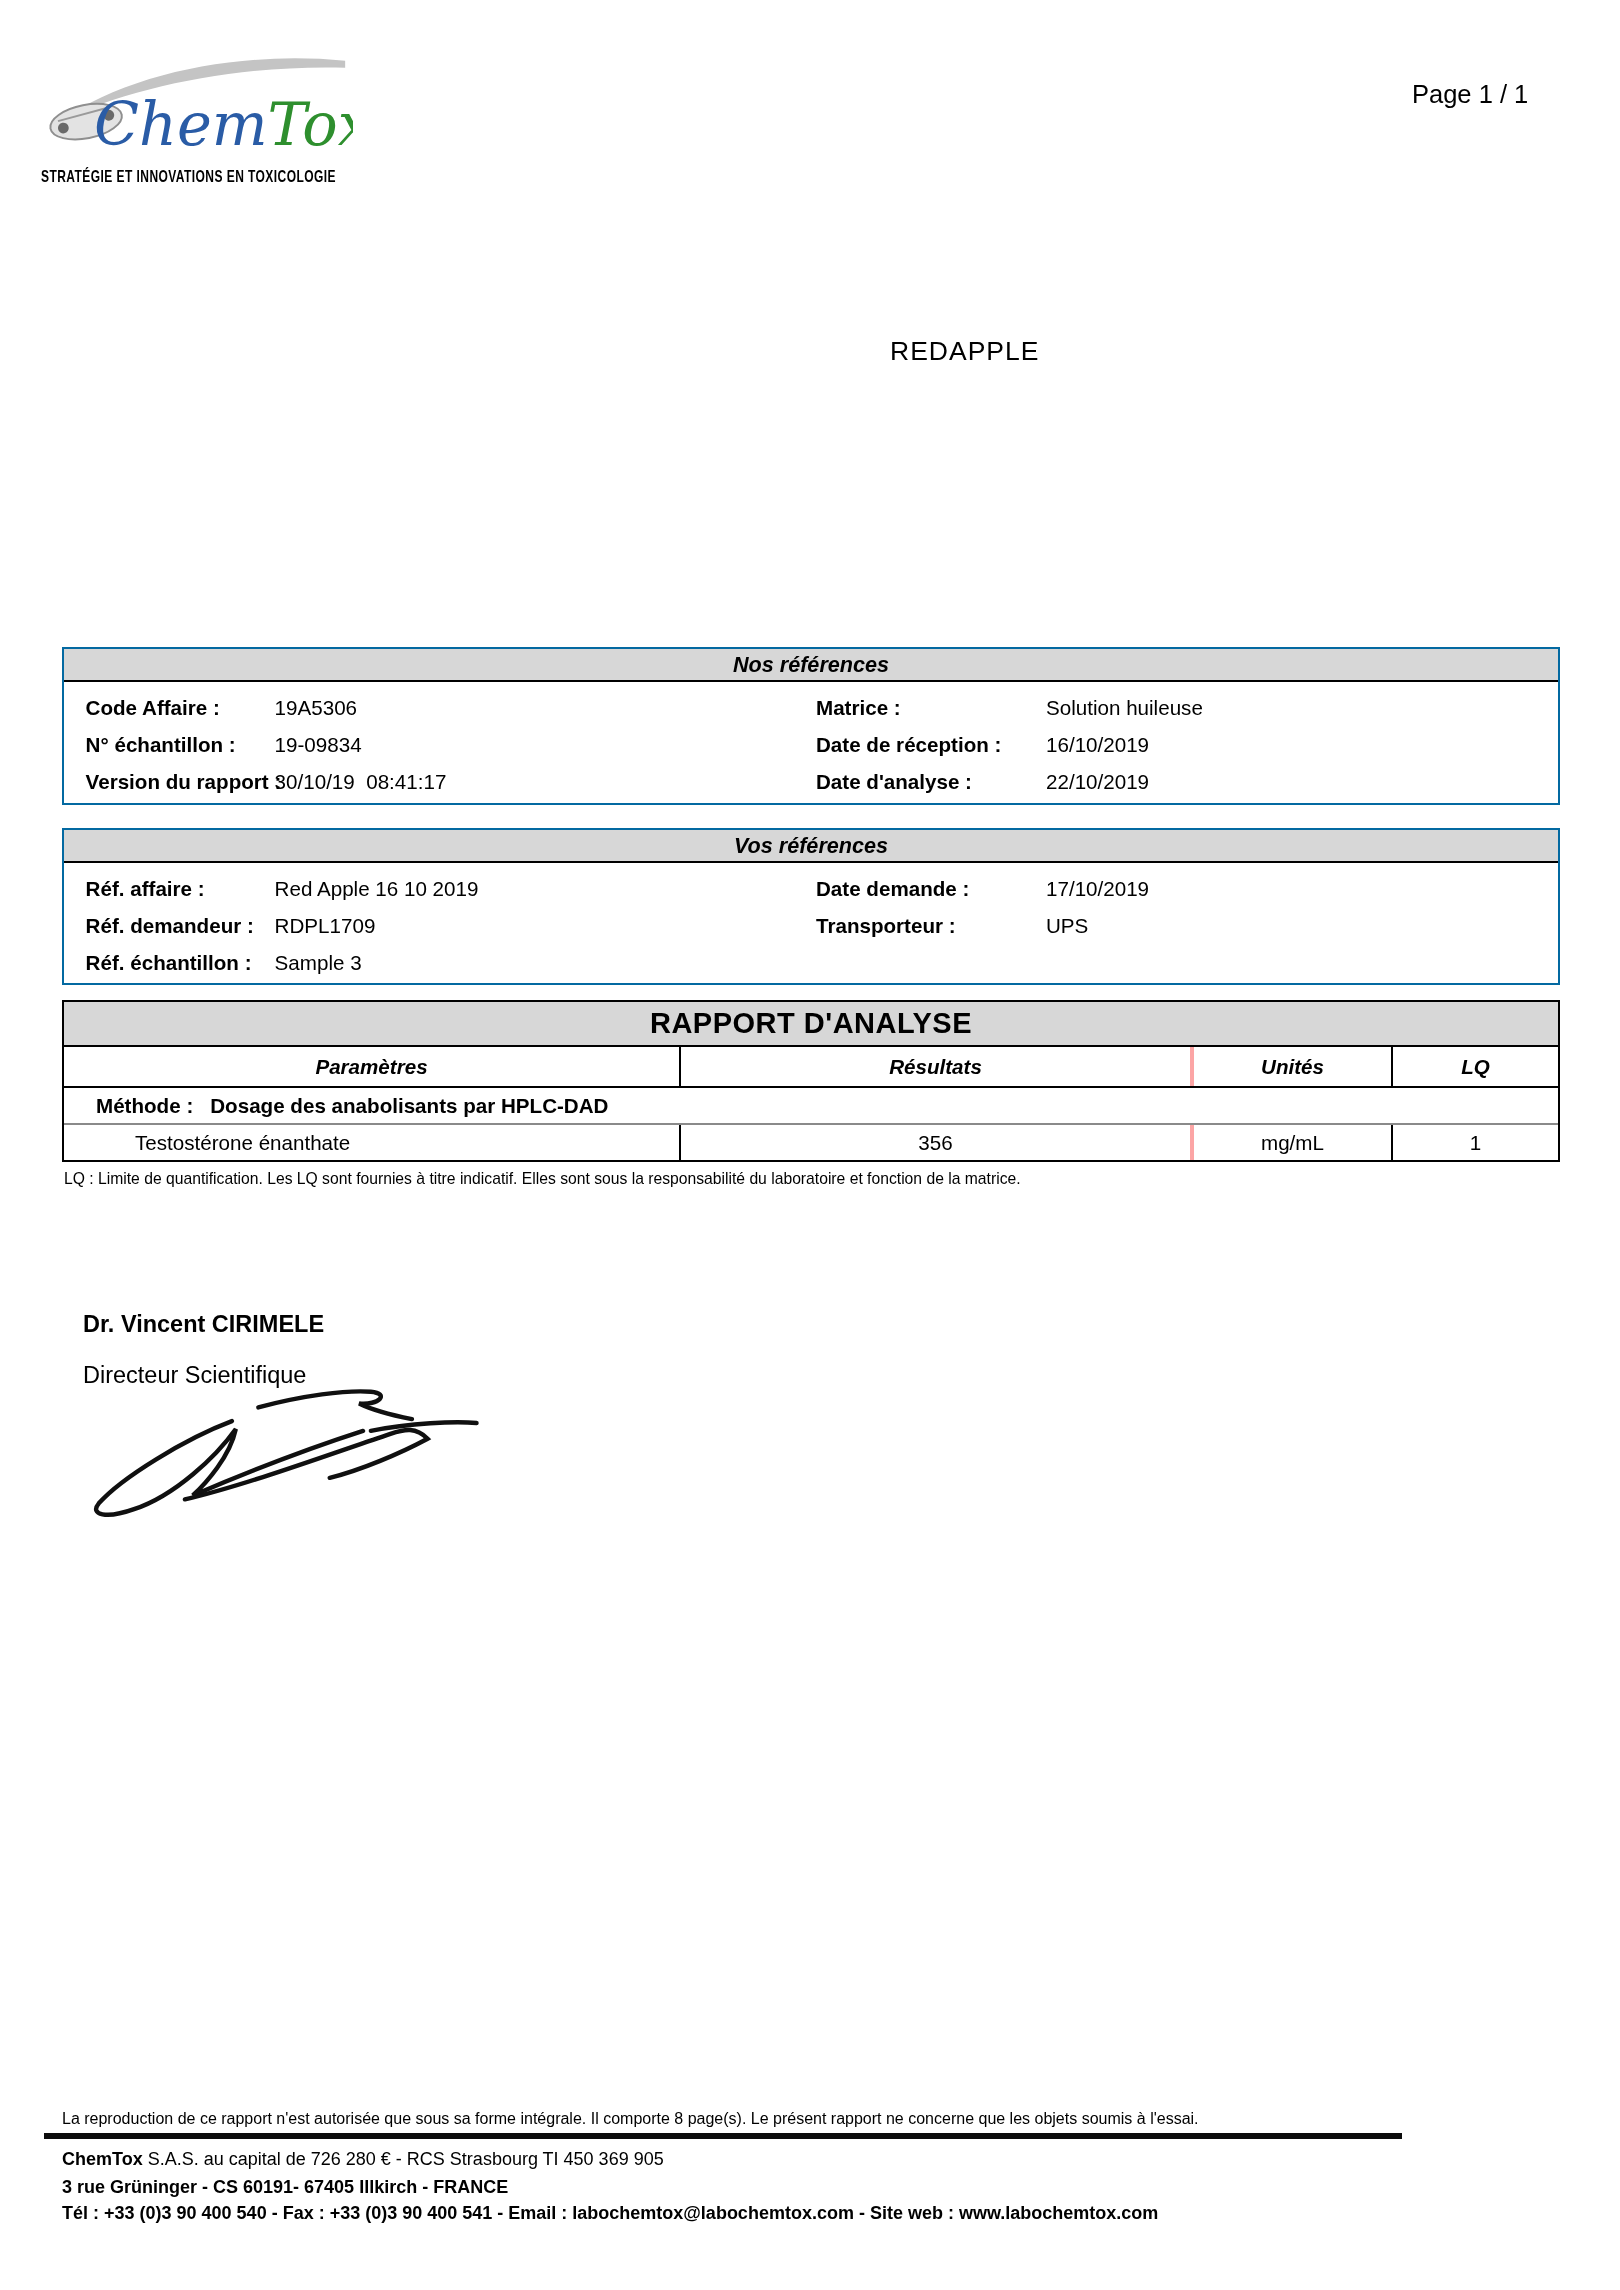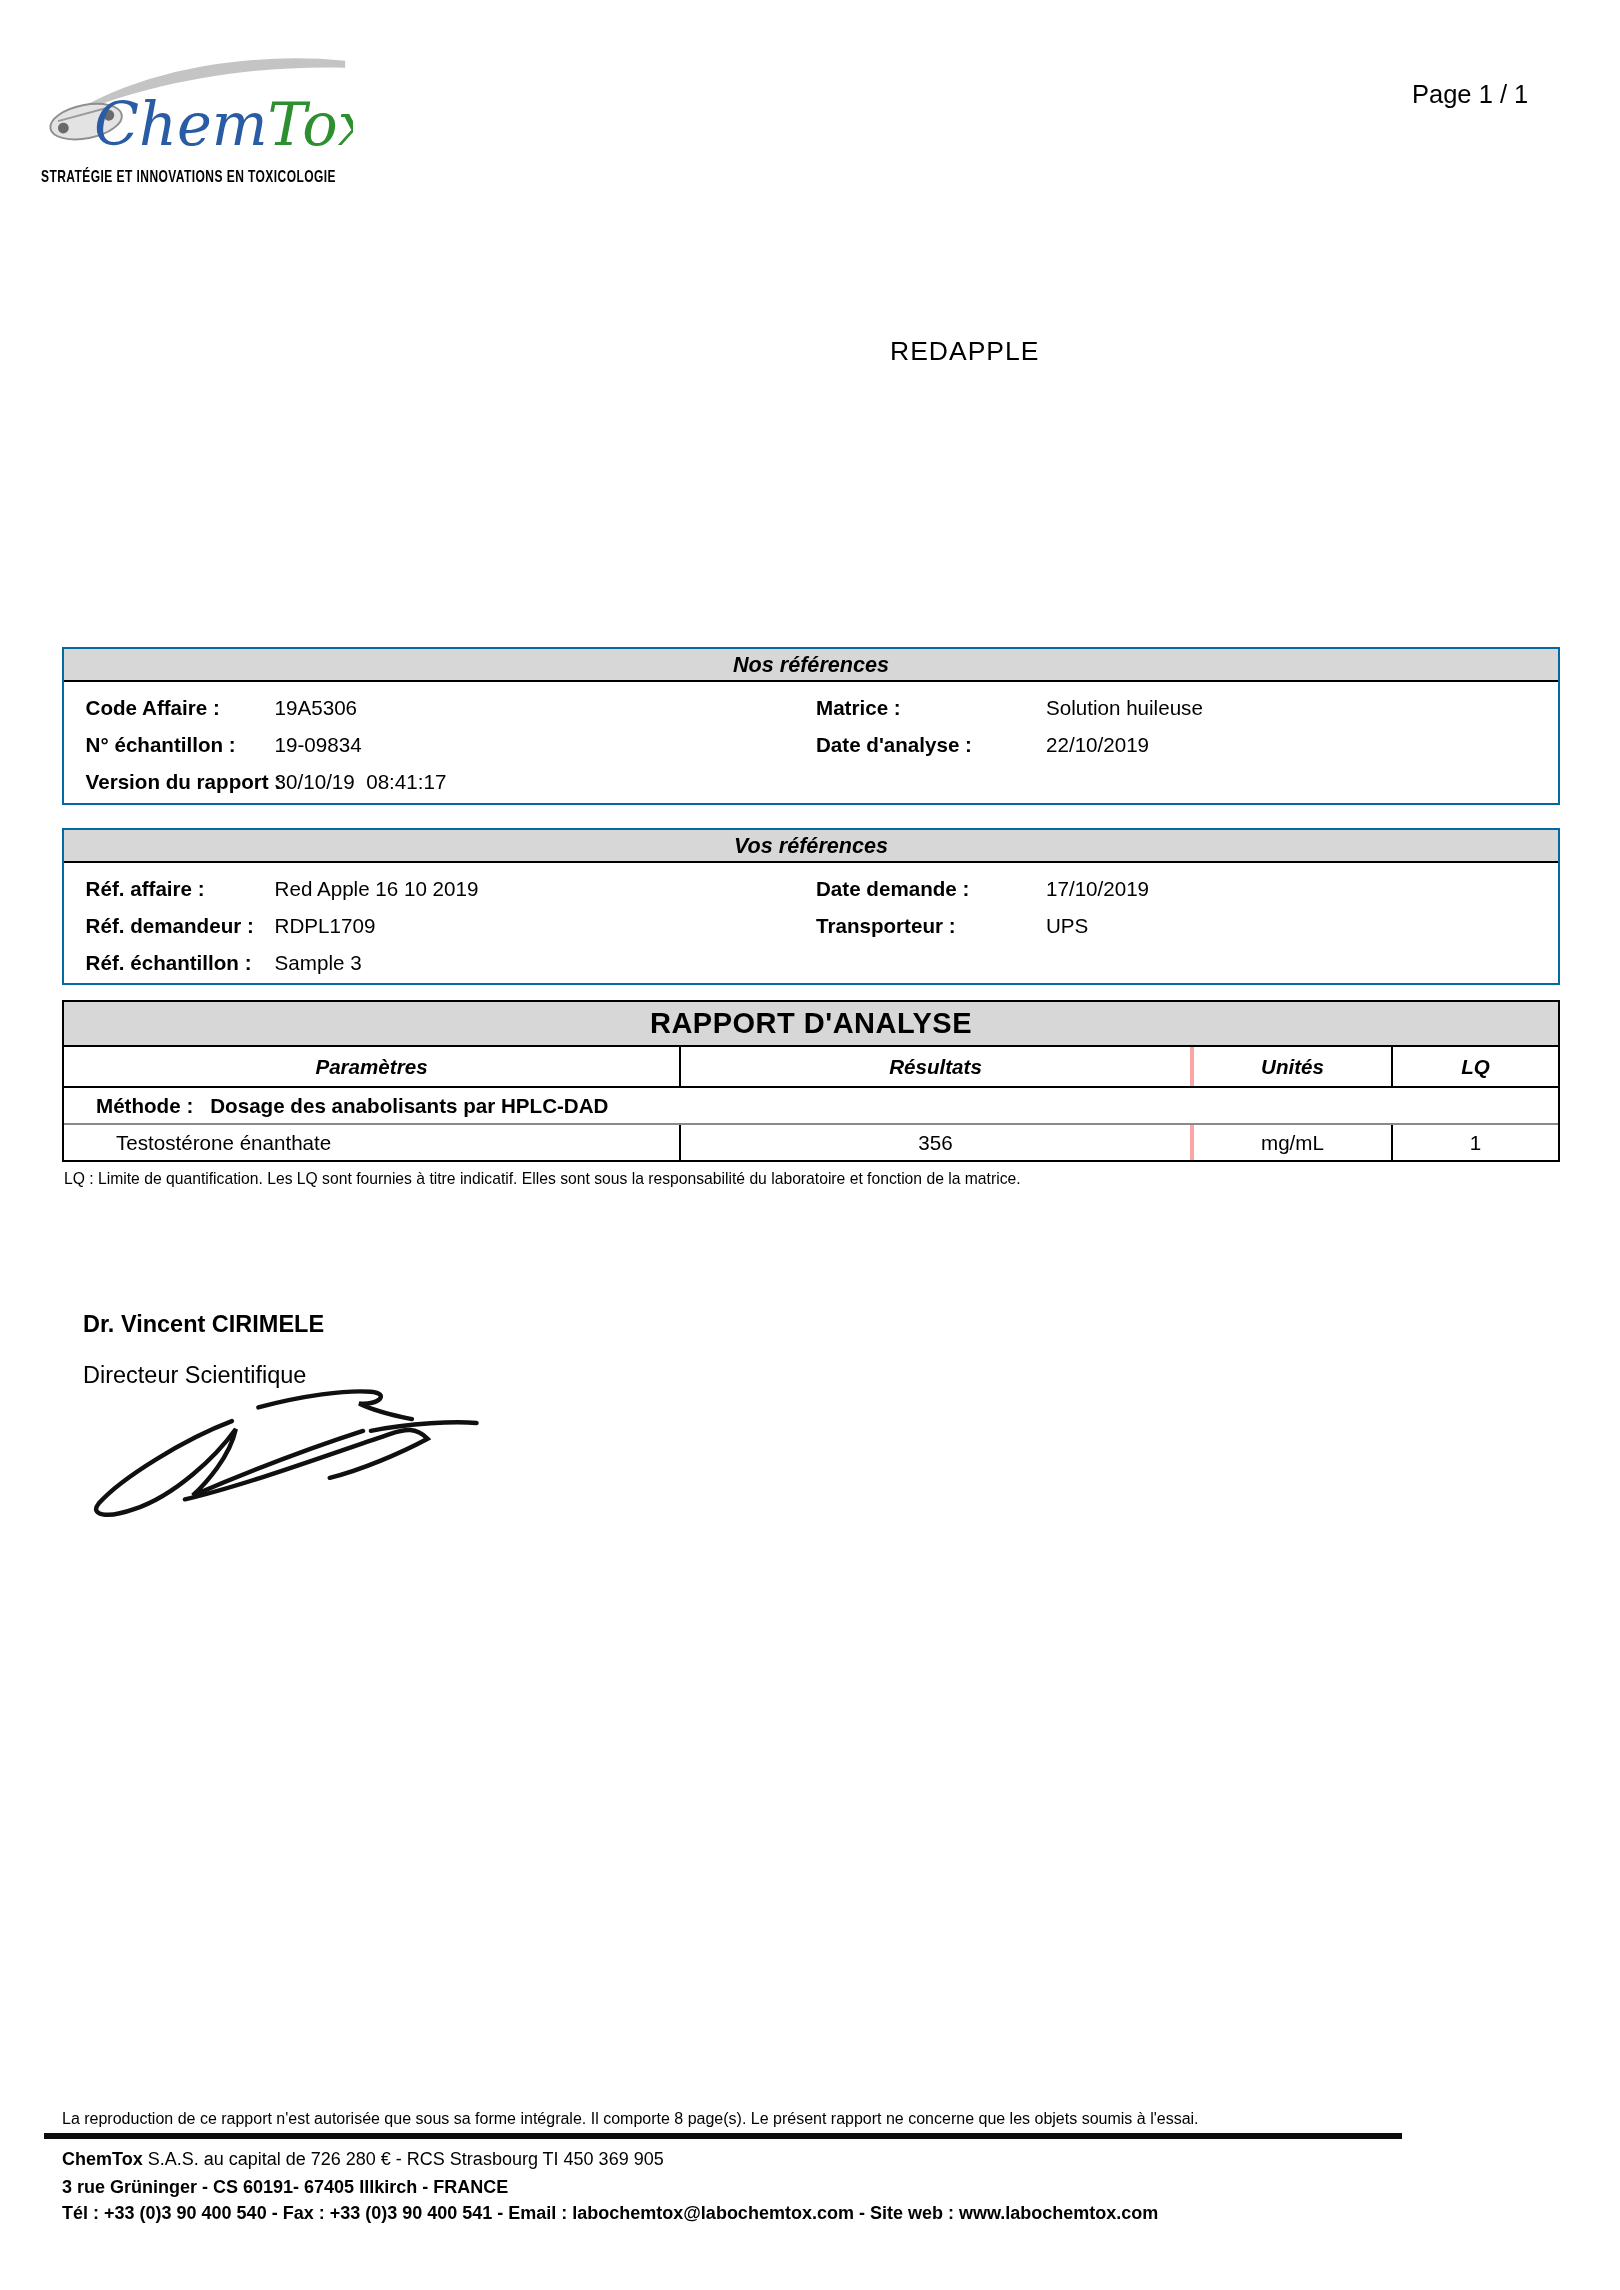--- a/index.html
+++ b/index.html
@@ -48,21 +48,21 @@
   }
   .c1{width:617px;border-right:2px solid #000;}
   .c2{width:513px;border-right:4px solid #fca5a5;}
   .c3{width:199px;border-right:2px solid #000;}
   .c4{flex:1;}
   .anmethod{height:35px;display:flex;align-items:center;border-bottom:2px solid #8a8a8a;font-size:20.6px;}
   .anmethod .mlabel{font-weight:bold;margin-left:32px;}
   .anmethod .mval{font-weight:bold;margin-left:17px;}
   .anrow{display:flex;height:35px;}
   .anrow .dc{display:flex;align-items:center;justify-content:center;font-size:20.6px;box-sizing:border-box;}
-  .anrow .dc.c1{justify-content:flex-start;padding-left:52px;}
+  .anrow .dc.c1{justify-content:flex-start;padding-left:71px;}
   .footnote{position:absolute;left:64px;top:1170px;font-size:15.7px;}
 
   
   .sig-name{position:absolute;left:83px;top:1311px;font-size:23.5px;font-weight:bold;}
   .sig-title{position:absolute;left:83px;top:1362px;font-size:23.5px;}
   .sig-svg{position:absolute;left:67px;top:1380px;width:412px;height:137px;}
 
   
   .foot-notice{position:absolute;left:62px;top:2110px;font-size:16px;}
   .foot-rule{position:absolute;left:44px;top:2133px;width:1358px;height:5.9px;background:#0c0c0c;}
@@ -111,20 +111,24 @@
           <span class="flabel">Version du rapport :</span>
           <span class="fval">30/10/19  08:41:17</span>
         </div>
       </div>
       <div class="fgroup gright">
         <div class="frow">
           <span class="flabel">Matrice :</span>
           <span class="fval">Solution huileuse</span>
         </div>
         <div class="frow">
+          <span class="flabel">Date de réception :</span>
+          <span class="fval">16/10/2019</span>
+        </div>
+        <div class="frow">
           <span class="flabel">Date d'analyse :</span>
           <span class="fval">22/10/2019</span>
         </div>
       </div>
     </div>
   </div>
 
   <div class="reftable" style="top:828px;">
     <div class="refbar">Vos références</div>
     <div class="refbody" style="height:120px;">

